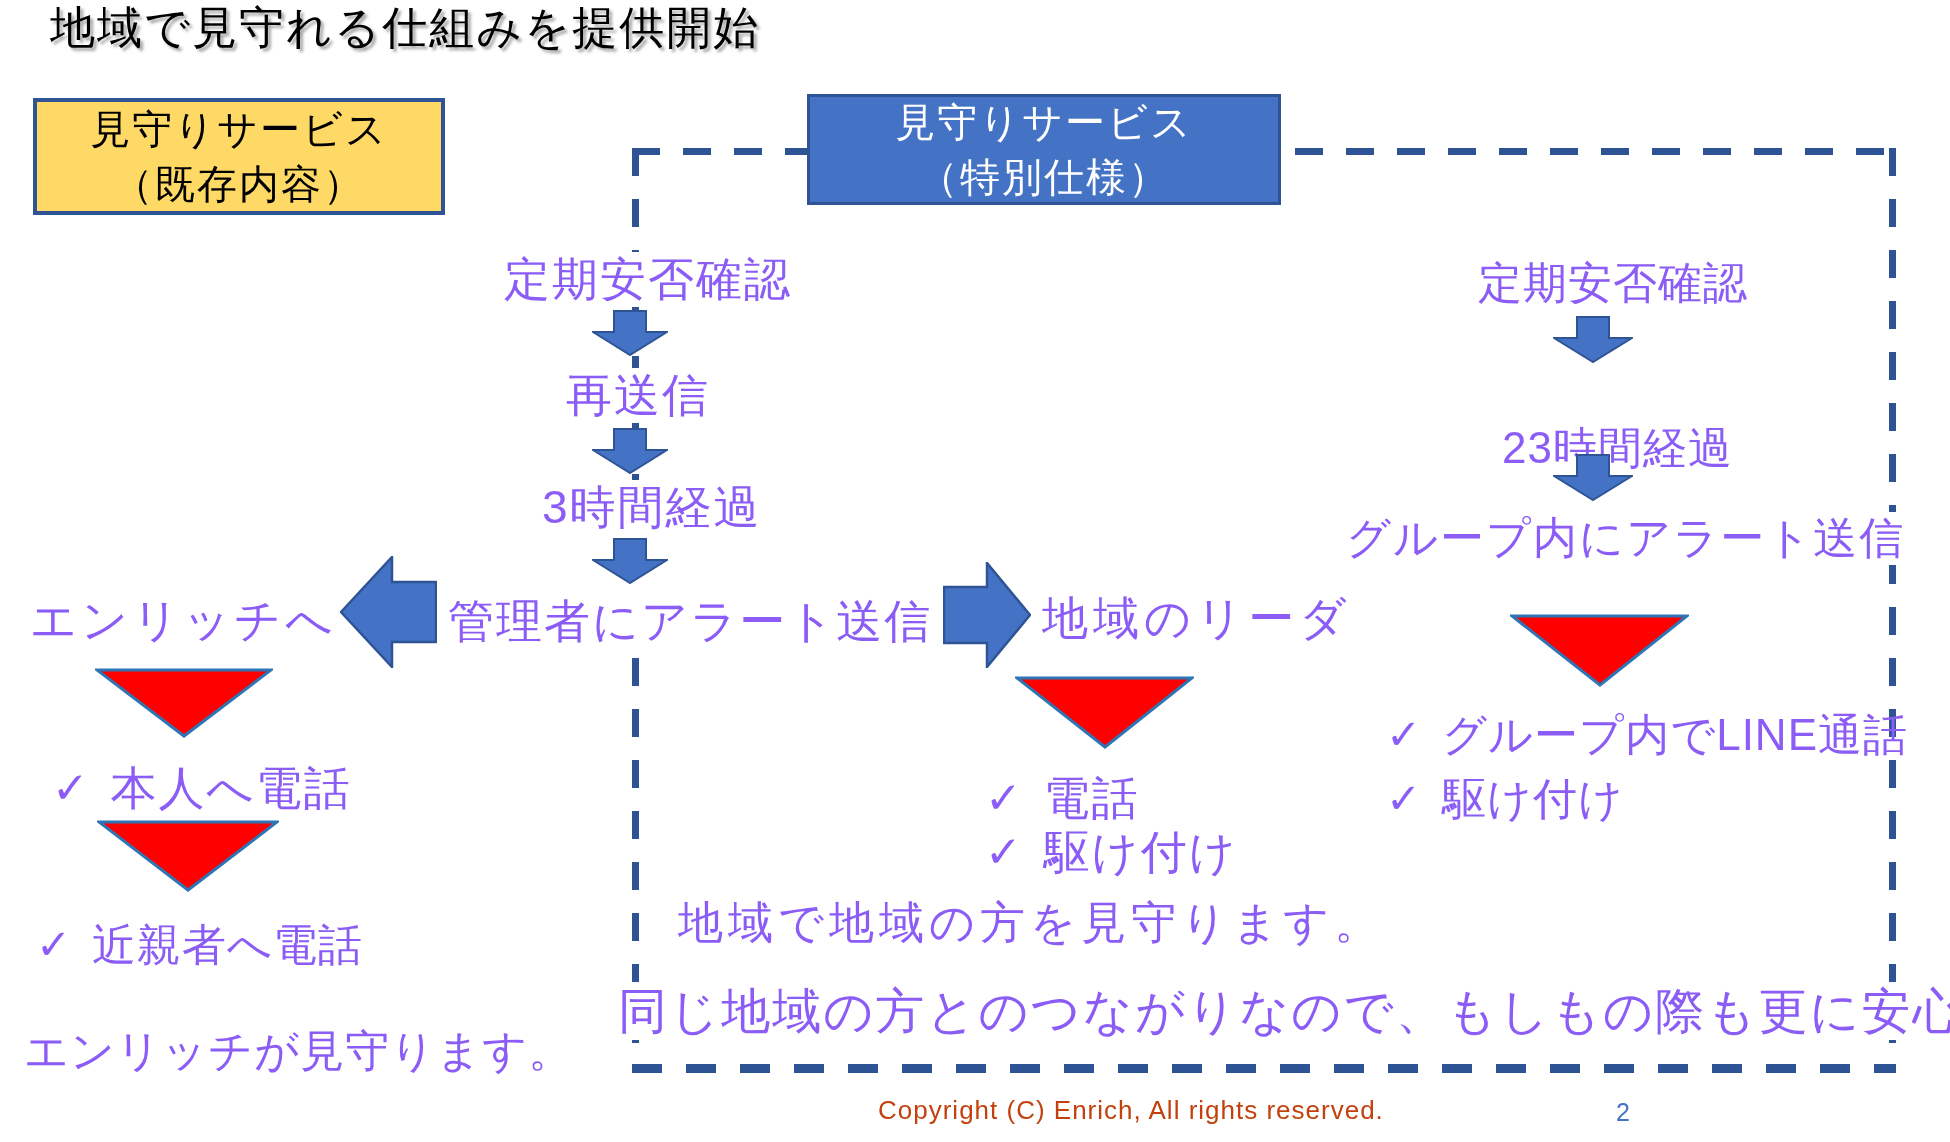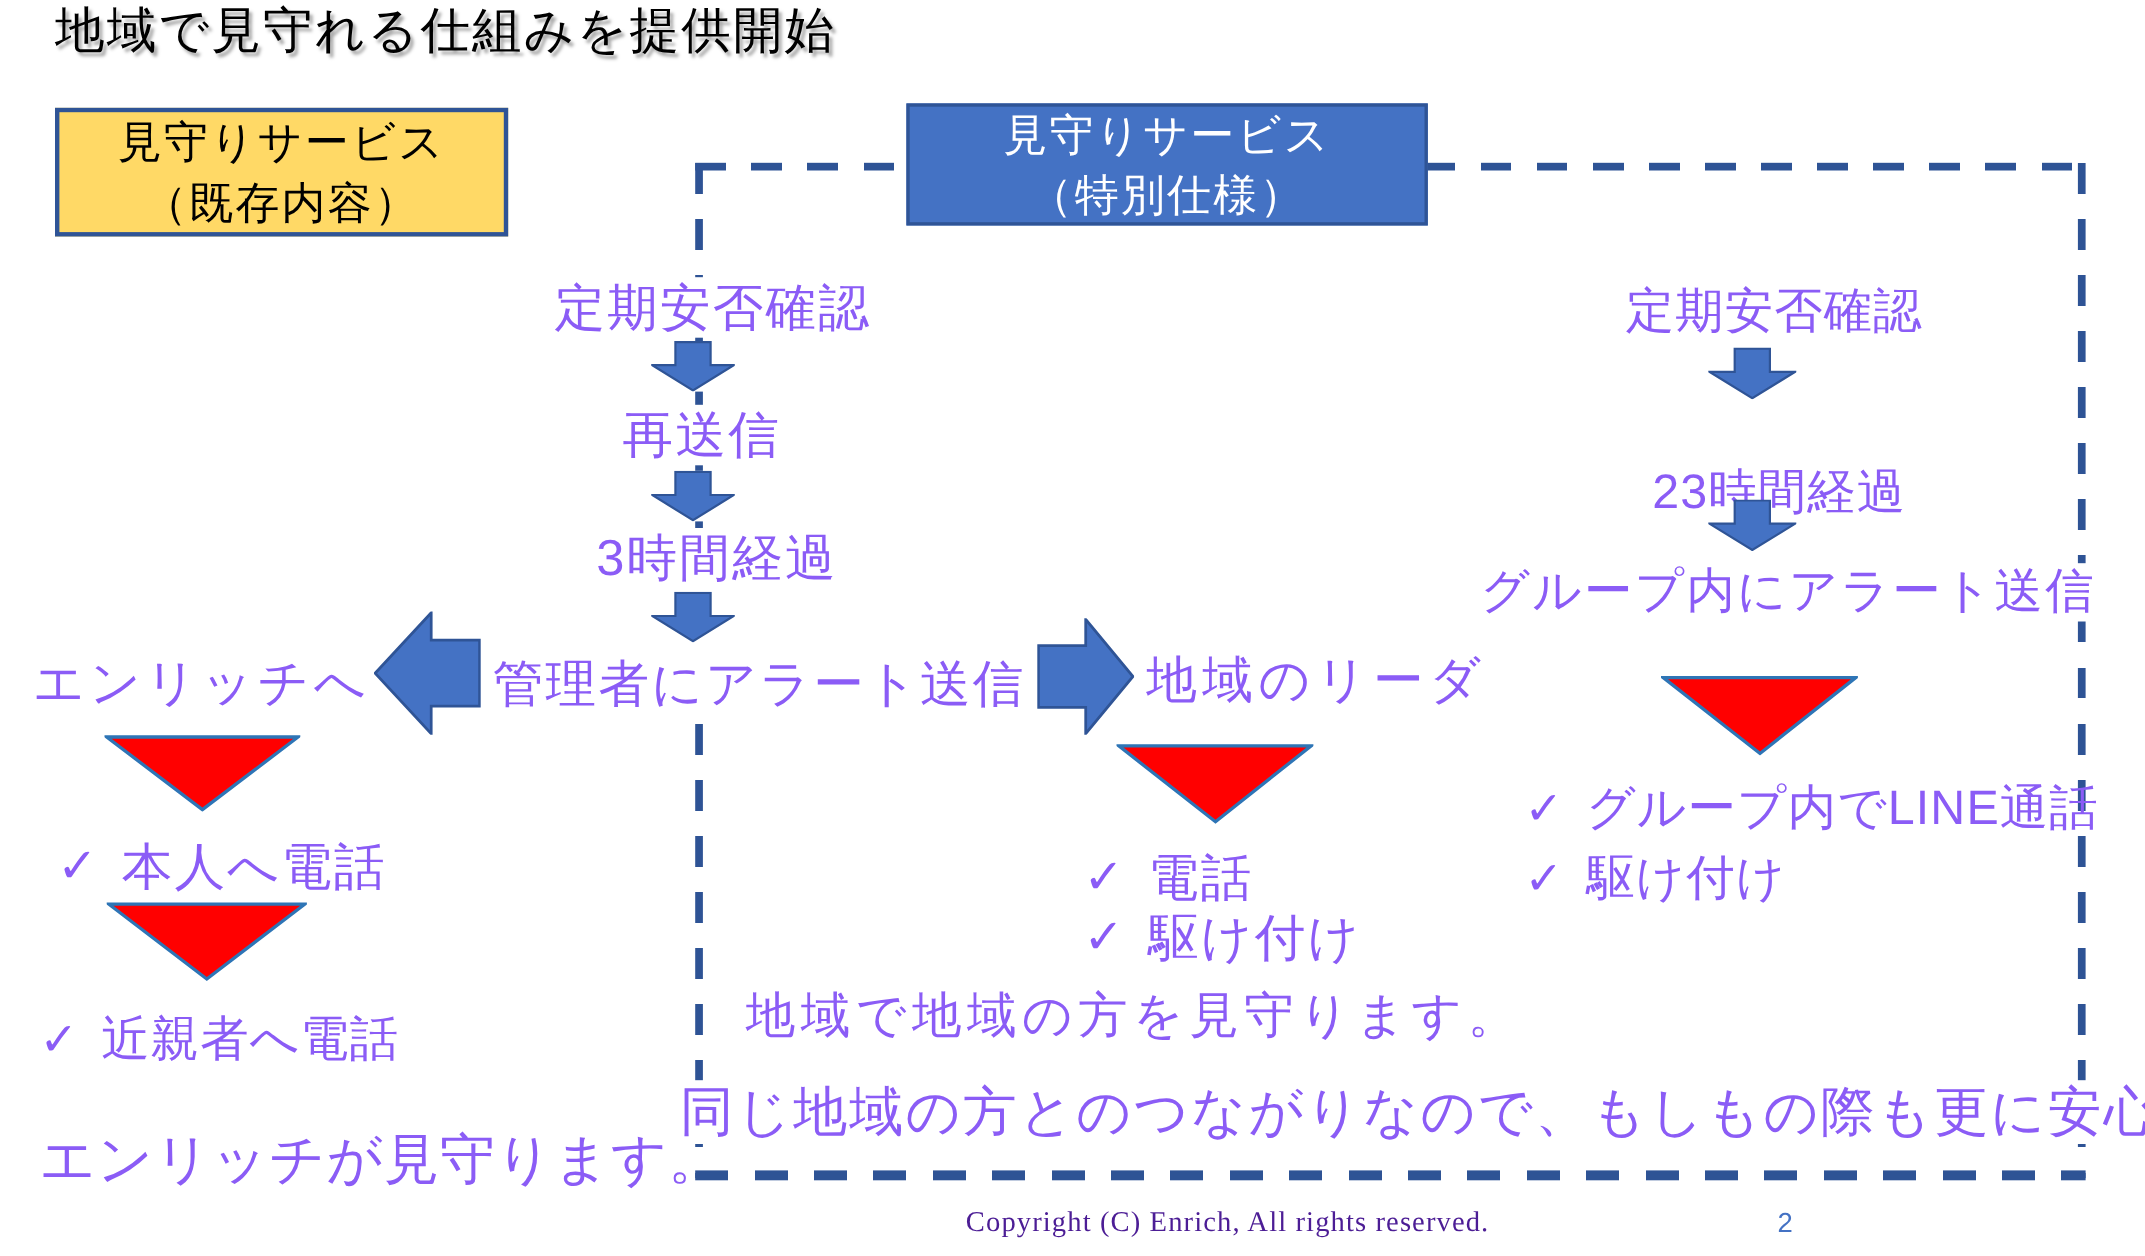--- a/index.html
+++ b/index.html
@@ -8,21 +8,21 @@
     font-family:"Liberation Sans","DejaVu Sans",sans-serif;overflow:hidden;
   }
   .abs{position:absolute;}
   .txt{position:absolute;white-space:nowrap;color:#8b5cf6;z-index:2;line-height:1.15;}
   .whitebg{background:#ffffff;padding:1px 6px;}
   
   .title{left:50px;top:2px;font-size:45px;letter-spacing:2px;color:#000;
          text-shadow:3px 3px 3px rgba(0,0,0,0.35);}
   
   .hbox{position:absolute;display:flex;flex-direction:column;align-items:center;
-        justify-content:center;text-align:center;z-index:3;margin-left:17px;}
+        justify-content:center;text-align:center;z-index:3;}
   .legend-box{left:33px;top:98px;width:404px;height:109px;background:#FFD966;
               border:4px solid #2F5496;color:#000;font-size:40px;letter-spacing:2px;}
   .blue-box{background:#4472C4;border:3px solid #2F5496;color:#fff;}
   .special-box{left:807px;top:94px;width:468px;height:105px;font-size:40px;letter-spacing:2px;}
   .tsunagari-box{left:1375px;top:95px;width:464px;height:104px;font-size:40px;letter-spacing:5px;}
   
   .dash-h{position:absolute;height:7px;z-index:1;
     background:repeating-linear-gradient(90deg,#2E5395 0 28px,transparent 28px 51px);}
   .dash-v{position:absolute;width:7px;z-index:1;
     background:repeating-linear-gradient(180deg,#2E5395 0 28px,transparent 28px 51px);}
@@ -31,23 +31,23 @@
     background:repeating-linear-gradient(90deg,#2E5395 0 30px,transparent 30px 54px);}
   .dash-left{left:632px;top:148px;height:923px;}
   .dash-right{left:1889px;top:148px;height:923px;}
   
   .f46{font-size:46px;letter-spacing:2px;}
   .f44{font-size:44px;letter-spacing:1px;}
   .check{display:inline-flex;align-items:center;gap:20px;}
   .check .mark{font-weight:bold;font-size:0.95em;}
   .headline{left:672px;top:896px;font-size:45px;letter-spacing:5px;}
   .subline{left:612px;top:982px;font-size:49px;letter-spacing:2px;}
-  .note{left:36px;top:1026px;font-size:50px;letter-spacing:1px;}
+  .note{left:24px;top:1026px;font-size:44px;letter-spacing:1px;}
   
-  .copyright{left:878px;top:1096px;font-size:26px;color:#4c1d95;letter-spacing:1px;z-index:2;font-family:Liberation Serif, serif;}
+  .copyright{left:878px;top:1096px;font-size:26px;color:#c2410c;letter-spacing:1px;z-index:2;}
   .pagenum{left:1616px;top:1098px;font-size:25px;color:#4472C4;z-index:2;}
   svg{display:block;}
   .z2{z-index:2;}
 </style>
 </head>
 <body>
 
 <div id="slide">
 
   <div class="txt title">地域で見守れる仕組みを提供開始</div>

